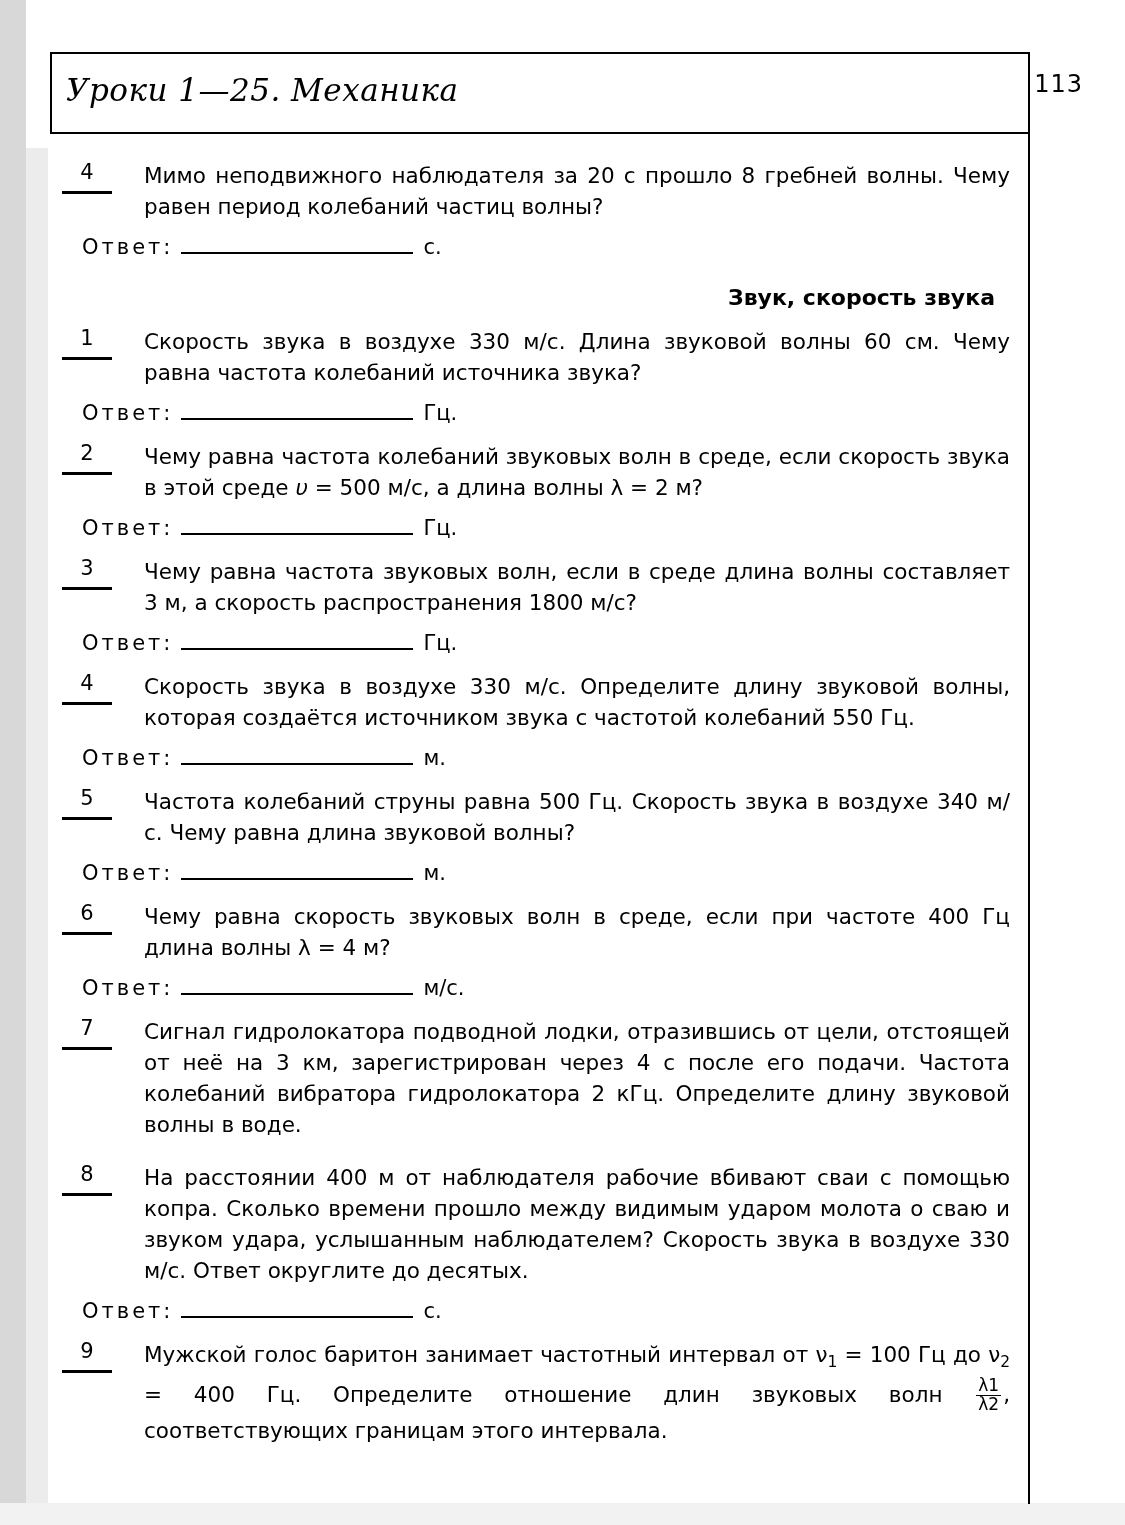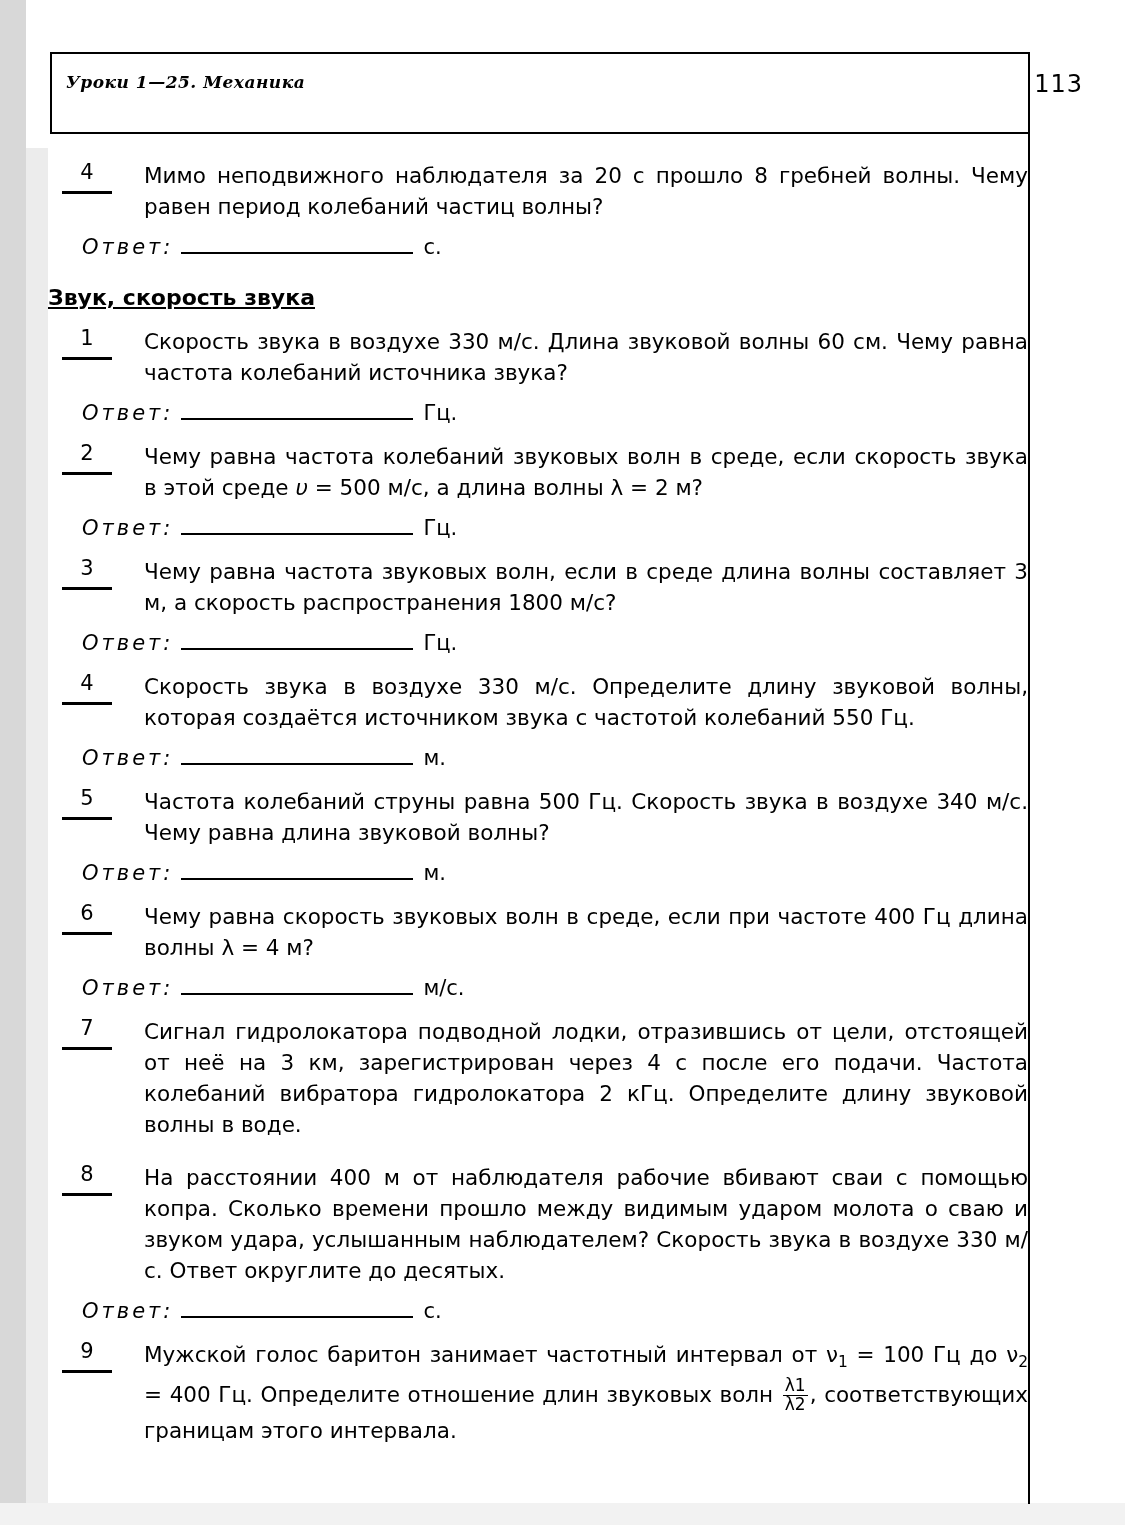--- a/index.html
+++ b/index.html
@@ -54,22 +54,22 @@
     height: 82px;
     border: 2px solid #000;
     box-sizing: border-box;
   }
   .header-title {
     position: absolute;
     left: 66px;
     top: 72px;
     font-family: "DejaVu Serif", serif;
     font-style: italic;
-    font-weight: bold;
-    font-size: 17px;
+    font-weight: normal;
+    font-size: 31px;
     letter-spacing: 0.5px;
   }
   .page-number {
     position: absolute;
     right: 42px;
     top: 70px;
     font-size: 24px;
     font-family: "DejaVu Sans", sans-serif;
     letter-spacing: 1px;
   }
@@ -109,50 +109,49 @@
     display: block;
     margin: 7px auto 0 auto;
     width: 50px;
     height: 3px;
     background: #000;
   }
   .task-body {
     font-size: 21.5px;
     line-height: 31px;
     text-align: justify;
+    padding-right: 18px;
   }
   .task-body p {
     margin: 0;
   }
   .answer {
     margin: 10px 0 0 34px;
     font-size: 21px;
     white-space: nowrap;
   }
   .answer .lbl {
     letter-spacing: 3px;
-    font-style: italic;
   }
   .answer .blank {
     display: inline-block;
     width: 232px;
     border-bottom: 2px solid #000;
     height: 20px;
     margin: 0 10px 0 8px;
   }
   .answer .unit {
     font-size: 21px;
   }
   .section-title {
-    text-align: left;
+    text-align: right;
     font-weight: bold;
     font-size: 22px;
     margin: 26px 0 16px 0;
-    padding-right: 96px;
-    text-decoration: underline;
+    padding-right: 33px;
   }
   .spacer { height: 16px; }
   .frac {
     display: inline-block;
     vertical-align: middle;
     text-align: center;
     font-size: 17px;
     line-height: 1.05;
     margin: 0 2px;
     position: relative;

